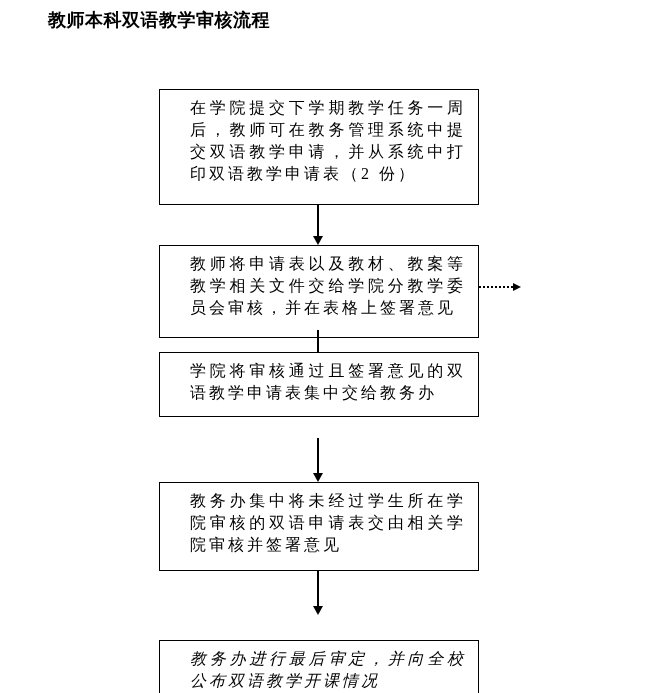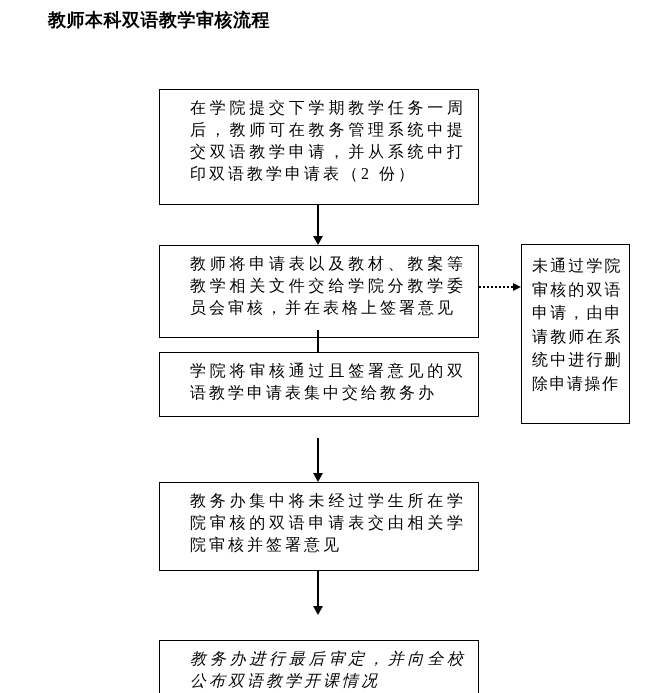--- a/index.html
+++ b/index.html
@@ -121,15 +121,14 @@
     <div class="head"></div>
   </div>
 
   <div class="step" id="step5">教务办进行最后审定，并向全校公布双语教学开课情况</div>
 
   <div class="dconn">
     <div class="dline"></div>
     <div class="dhead"></div>
   </div>
 
-  <div class="side-note">未通过学院审核的双语申请，由申请教师在系统中进行删除申请操作</div>
 
 </div>
 
 </body></html>

